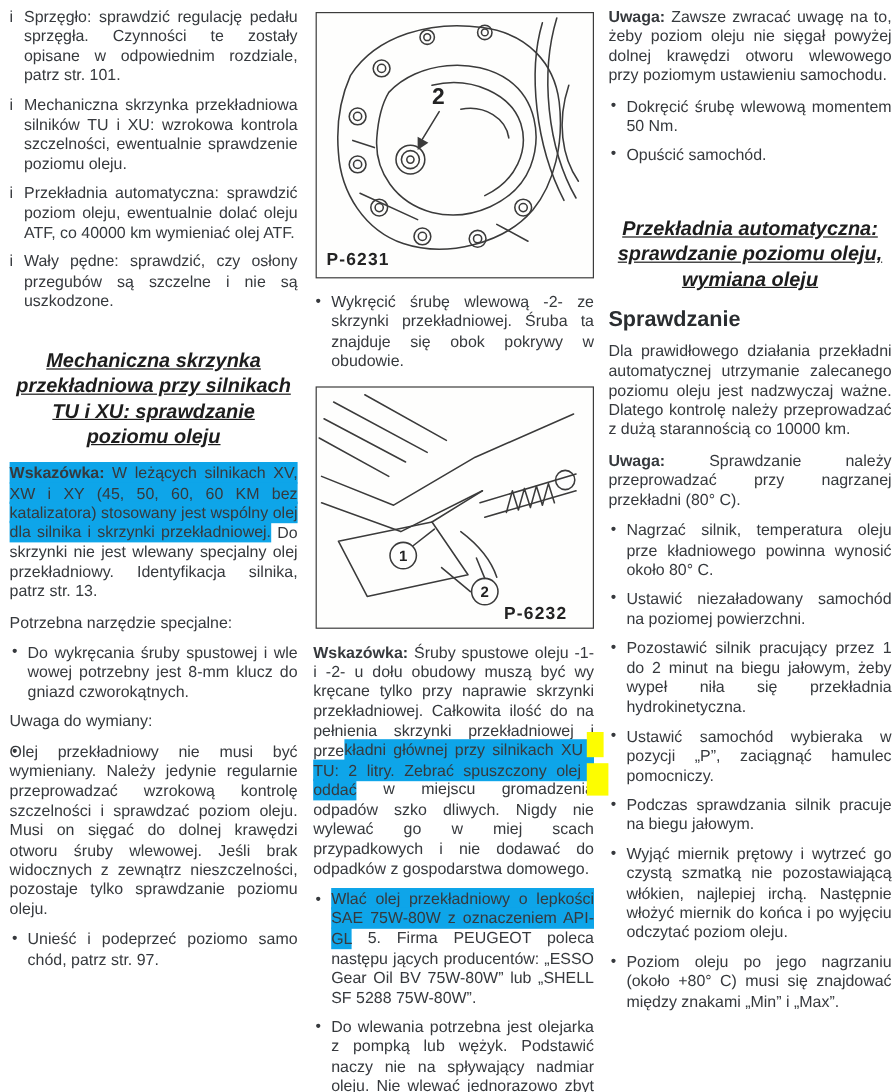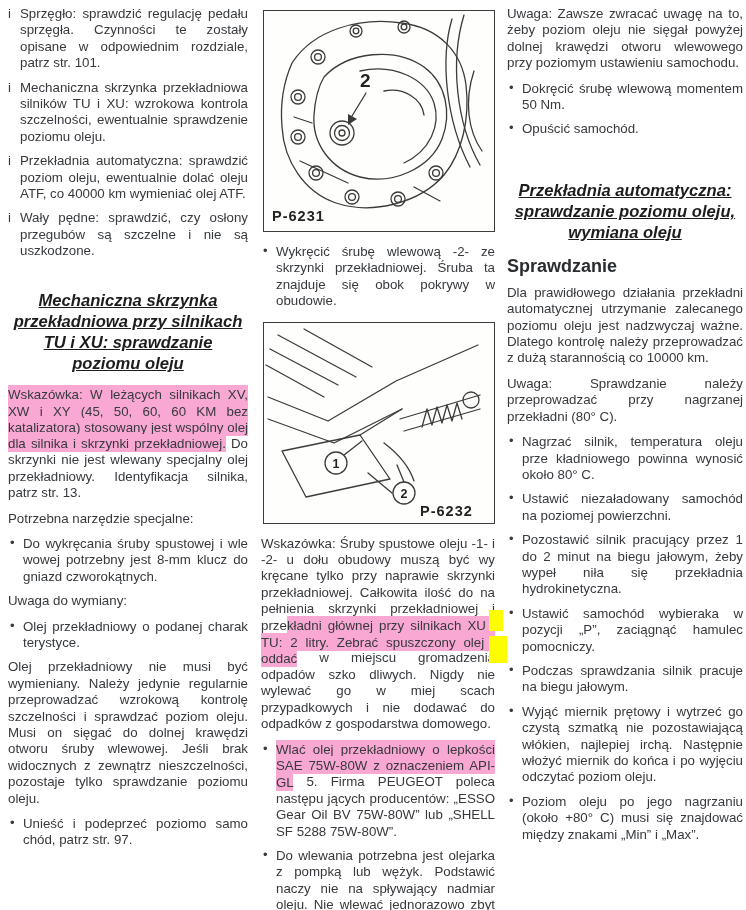--- a/index.html
+++ b/index.html
@@ -12,22 +12,22 @@
   .t{font-size:13.3px;line-height:16.4px;text-align:justify;}
   .para{margin:0 0 9px 0;}
   .ibullet{position:relative;padding-left:12px;margin:0 0 8px 0;}
   .ibullet .mk{position:absolute;left:0;top:0;}
   .dbullet{position:relative;padding-left:15px;margin:0 0 8px 0;}
   .dbullet .mk{position:absolute;left:2px;top:-1px;font-size:13px;}
   .h1{font-weight:bold;font-style:italic;font-size:16.6px;line-height:21px;color:#1d1d1d;
       text-align:center;margin:26px 0 13px 0;text-decoration:underline;}
   .h1.first{margin-top:30px;}
   .h2{font-weight:bold;font-size:18px;margin:2px 0 8px 0;color:#2a2d30;}
-  .lbl{font-weight:normal;}
-  .hl{background:#f9a8d4;padding:1.5px 0;box-decoration-break:clone;-webkit-box-decoration-break:clone;}
+  .lbl{font-weight:bold;}
+  .hl{background:#0ea5e9;padding:1.5px 0;box-decoration-break:clone;-webkit-box-decoration-break:clone;}
   .fig{border:1.4px solid #3c3c3c;background:#fefefd;margin:0 0 12px 2px;}
   .fig svg{display:block;}
   .fig-sketch{stroke:#3b3b3b;fill:none;stroke-width:1.3;stroke-linecap:round;stroke-linejoin:round;}
   .fig text{font-family:"Liberation Sans",sans-serif;fill:#232323;}
   .figcode{font-size:14.5px;font-weight:600;letter-spacing:1px;}
   .callout-big{font-size:19px;font-weight:bold;}
   .callout-num{font-size:12.5px;font-weight:bold;text-anchor:middle;}
   .margin-mark{position:absolute;background:#fdfd00;}
   #mark-a{left:489px;top:610px;width:14px;height:21px;}
   #mark-b{left:489px;top:636px;width:18px;height:27px;}
@@ -66,21 +66,20 @@
 
     <div class="dbullet t">
       <span class="mk">•</span>
       <span>Do wykręcania śruby spustowej i wle wowej potrzebny jest 8-mm klucz do gniazd czworokątnych.</span>
     </div>
 
     <div class="para t">Uwaga do wymiany:</div>
 
     <div class="dbullet t">
       <span class="mk">•</span>
-      <span>Olej przekładniowy o podanej charak terystyce.</span>
     </div>
 
     <div class="para t">Olej przekładniowy nie musi być wymieniany. Należy jedynie regularnie przeprowadzać wzrokową kontrolę szczelności i sprawdzać poziom oleju. Musi on sięgać do dolnej krawędzi otworu śruby wlewowej. Jeśli brak widocznych z zewnątrz nieszczelności, pozostaje tylko sprawdzanie poziomu oleju.</div>
 
     <div class="dbullet t">
       <span class="mk">•</span>
       <span>Unieść i podeprzeć poziomo samo chód, patrz str. 97.</span>
     </div>
   </div>
 

